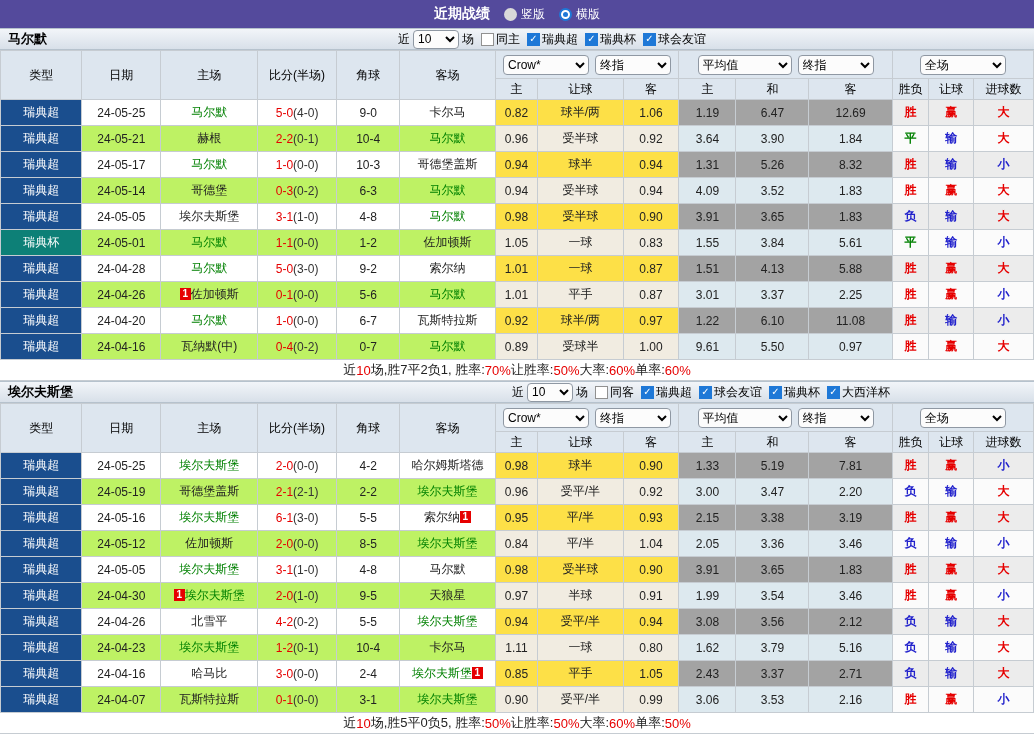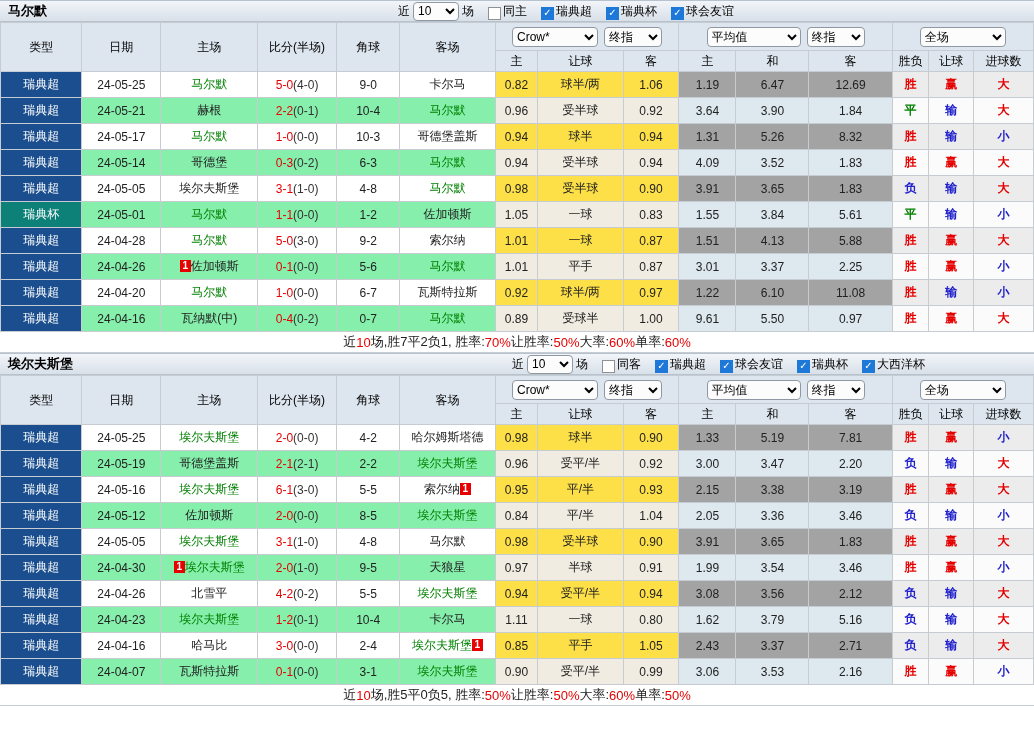--- a/index.html
+++ b/index.html
@@ -18,36 +18,36 @@
   .radio.on::after{content:"";position:absolute;left:2px;top:2px;width:5px;height:5px;
                    border-radius:50%;background:var(--check)}
   .section-bar{position:relative;height:22px;background:linear-gradient(#f2f5f9,#d8e0e9);
                border-top:1px solid #b6c2cd;border-bottom:1px solid #b6c2cd;
                display:flex;align-items:center;font-size:12px;color:#000}
   .team-name{font-weight:bold;font-size:13px;margin-left:8px}
   .filters{position:absolute;top:0;height:100%;display:flex;align-items:center;gap:3px;white-space:nowrap}
   select{font-family:inherit;font-size:12px;height:20px;border:1px solid #8f98a3;
          border-radius:4px;background:#fcfcfc}
   .count-select{width:46px;height:19px}
-  .sel-s{width:58px}.sel-m{width:86px}.sel-l{width:94px}
-  .filter{display:inline-flex;align-items:flex-end;margin-left:11px;cursor:pointer}
+  .sel-s{width:76px}.sel-m{width:86px}.sel-l{width:94px}
+  .filter{display:inline-flex;align-items:center;margin-left:4px;cursor:pointer}
   .cb{width:13px;height:13px;border:1px solid #919191;background:#fff;display:inline-flex;
       align-items:center;justify-content:center;margin-right:2px}
   .cb.on{background:var(--check);border-color:var(--check)}
   .cb.on::after{content:"✓";color:#fff;font-size:10px;font-weight:bold;line-height:1}
   table{border-collapse:collapse;table-layout:fixed;width:1034px;font-size:12px}
   th,td{border:1px solid #c6ccd2;text-align:center;padding:0;overflow:hidden;white-space:nowrap}
   thead th{background:#dde6ef;font-weight:normal;color:#000}
   tr.group-row th{height:28px}
   tr.sub-row th{height:21px}
   tbody td{height:26px}
   td.league{color:#fff;background:var(--super)}
   td.league.cup{background:var(--cup)}
   tr.odd  td.plain{background:#fff}
-  tr.even td.plain{background:#86efac}
+  tr.even td.plain{background:#bef264}
   tr.odd  td.c-odds{background:#fde047}
   tr.even td.c-odds{background:#f1ece1}
   tr.odd  td.c-avg{background:#a3a3a3}
   tr.even td.c-avg{background:#dde9ef}
   tr.odd  td.c-res{background:#ececec}
   tr.even td.c-res{background:#fbfbfb}
   .t-self{color:var(--green)}
   .team-link{cursor:pointer}
   .score-main{color:var(--red)}
   .half{color:#333}
@@ -57,20 +57,31 @@
   .card{display:inline-block;background:#e60000;color:#fff;font-size:10px;line-height:12px;
         width:11px;height:12px;font-weight:bold;vertical-align:1px}
   .summary{height:21px;display:flex;align-items:center;justify-content:center;
            font-size:13px;border-bottom:1px solid #c6ccd2;color:#222}
   .summary .red{color:var(--red)}
 </style>
 </head>
 <body>
 
 <div class="page">
+  <div class="topbar">
+    <span class="title">近期战绩</span>
+    <label class="radio-opt">
+      <span class="radio"></span>
+      <span>竖版</span>
+    </label>
+    <label class="radio-opt">
+      <span class="radio on"></span>
+      <span>横版</span>
+    </label>
+  </div>
   <div id="sections">
       <div class="section">
         <div class="section-bar">
           <span class="team-name">马尔默</span>
           <div class="filters" style="left: 398px;">
             <span>近</span>
             <select class="count-select"><option>10</option></select>
             <span>场</span>
             <label class="filter">
               <span class="cb"></span>

